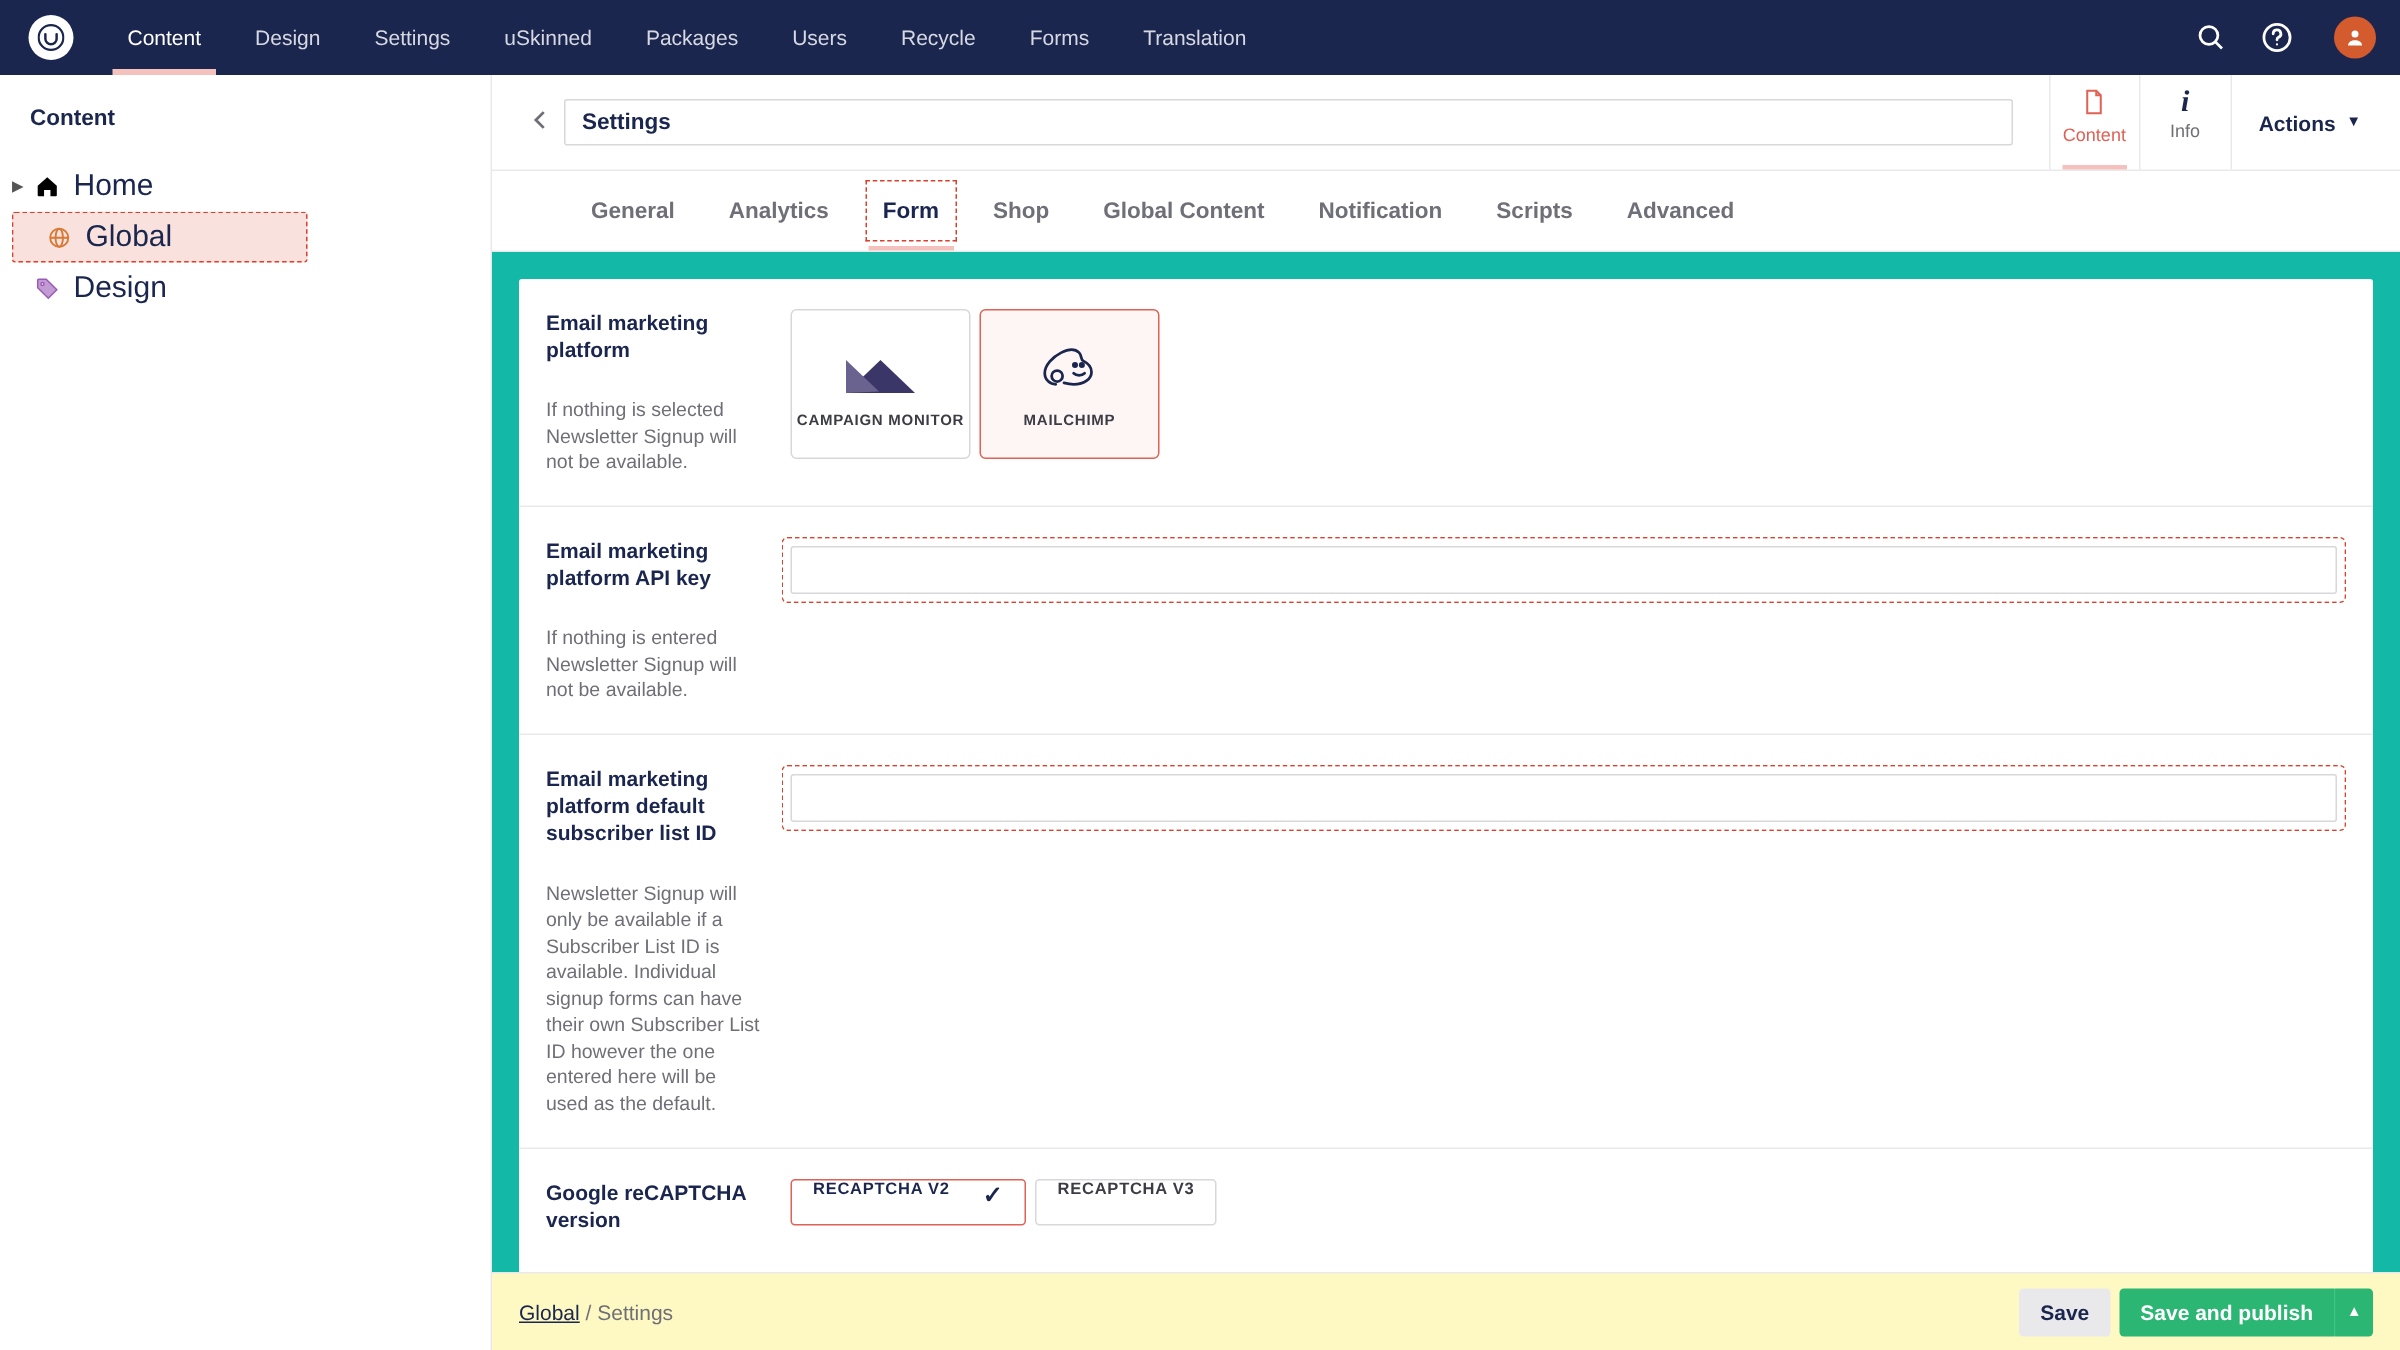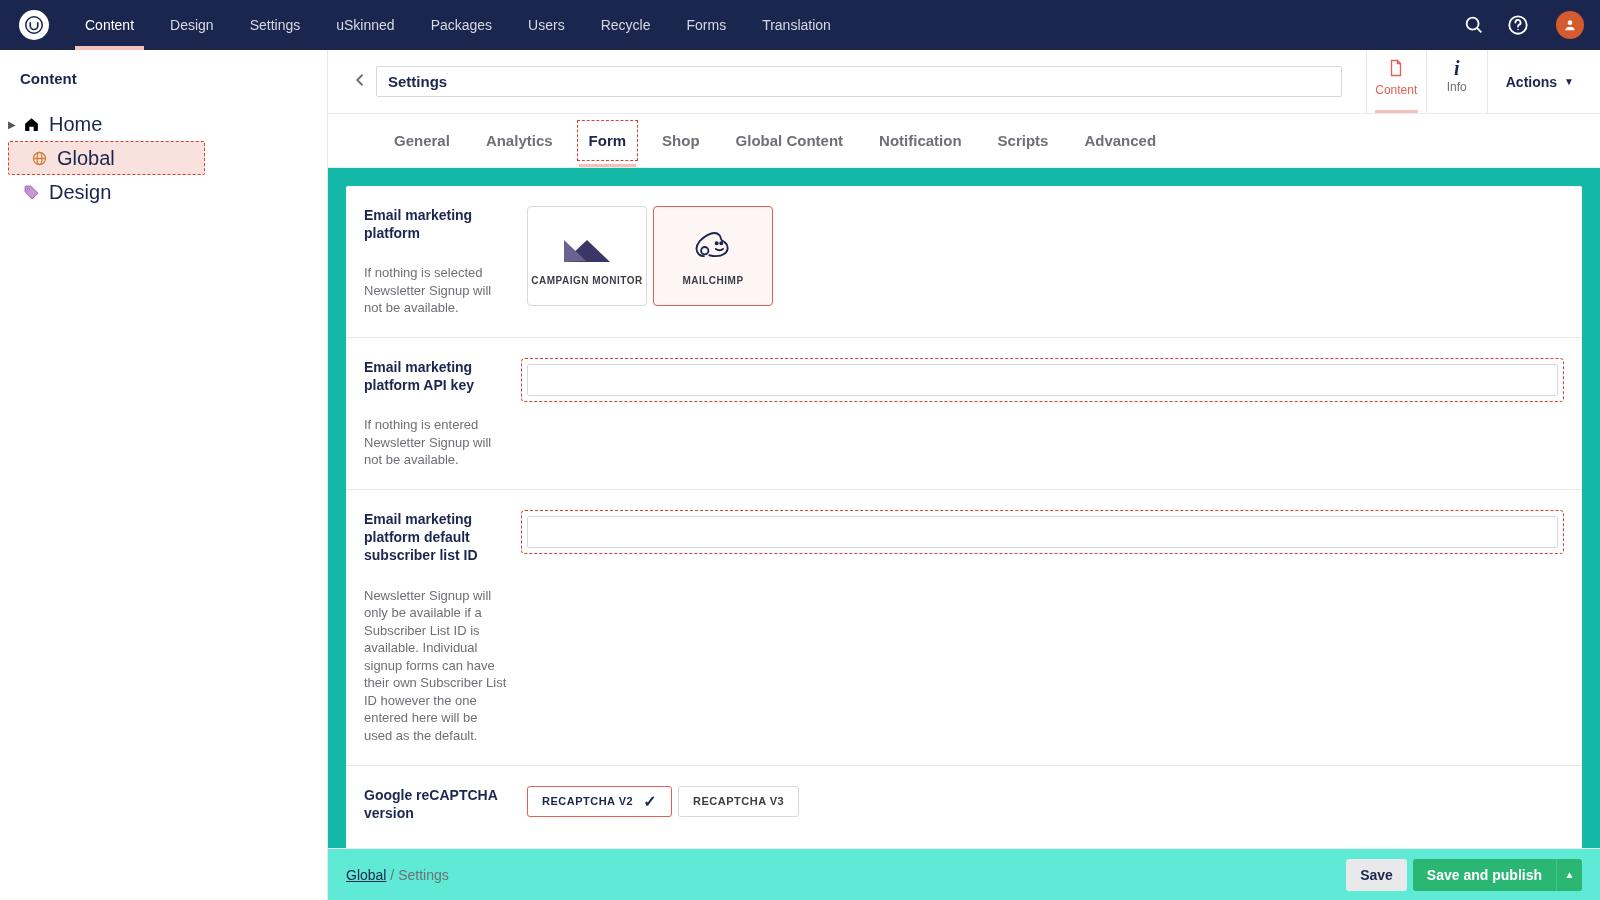--- a/index.html
+++ b/index.html
@@ -76,26 +76,26 @@
   .card.selected { border-color: #e06155; background: #fdf6f5; }
   .card-img { width: 46px; height: 40px; display: flex; align-items: center; justify-content: center; margin-bottom: 8px; }
   .card-txt { font-size: 10px; font-weight: 700; letter-spacing: .5px; color: #3c3c44; }
 
   
   .dash-wrap { border: 1.5px dashed #d9412d; padding: 5px; border-radius: 4px; margin-left: -6px; }
   .txt { width: 100%; height: 32px; border: 1px solid #d8d7d9; border-radius: 2px; padding: 0 10px; font-size: 14px; }
 
   
   .chips { display: flex; gap: 6px; }
-  .chip { height: 31px; border: 1px solid #d8d7d9; border-radius: 3px; padding: 0 14px; display: flex; align-items: center; font-size: 11px; font-weight: 700; letter-spacing: .5px; color: #3c3c44; cursor: pointer; gap: 10px; }
+  .chip { height: 31px; border: 1px solid #d8d7d9; border-radius: 3px; padding: 0 14px; display: flex; align-items: flex-start; font-size: 11px; font-weight: 700; letter-spacing: .5px; color: #3c3c44; cursor: pointer; gap: 22px; }
   .chip.selected { border-color: #e06155; color: #1b264f; }
   .chip .chk { font-size: 16px; }
 
   
-  .footer { height: 52px; border-top: 1px solid #e9e9eb; display: flex; align-items: center; padding: 0 18px; justify-content: space-between; background: #5eead4; }
+  .footer { height: 52px; border-top: 1px solid #e9e9eb; display: flex; align-items: center; padding: 0 18px; justify-content: space-between; background: #fef9c3; }
   .crumbs { font-size: 14px; color: #6f6f77; }
   .crumbs a { color: #1b264f; text-decoration: underline; cursor: pointer; }
   .footer-btns { display: flex; gap: 6px; align-items: center; }
   .btn { height: 32px; padding: 0 14px; border-radius: 3px; font-weight: 600; font-size: 14px; border: none; cursor: pointer; display:flex; align-items:center; }
   .btn.ghost { background: #e9e9eb; color: #1b264f; }
   .btn.primary { background: #2bb673; color: #fff; border-top-right-radius: 0; border-bottom-right-radius: 0; }
   .btn.primary-caret { background: #2bb673; color: #fff; width: 26px; justify-content:center; padding:0; border-top-left-radius:0; border-bottom-left-radius:0; font-size:10px; border-left: 1px solid #3ec584; }
 </style>
 </head>
 <body>

